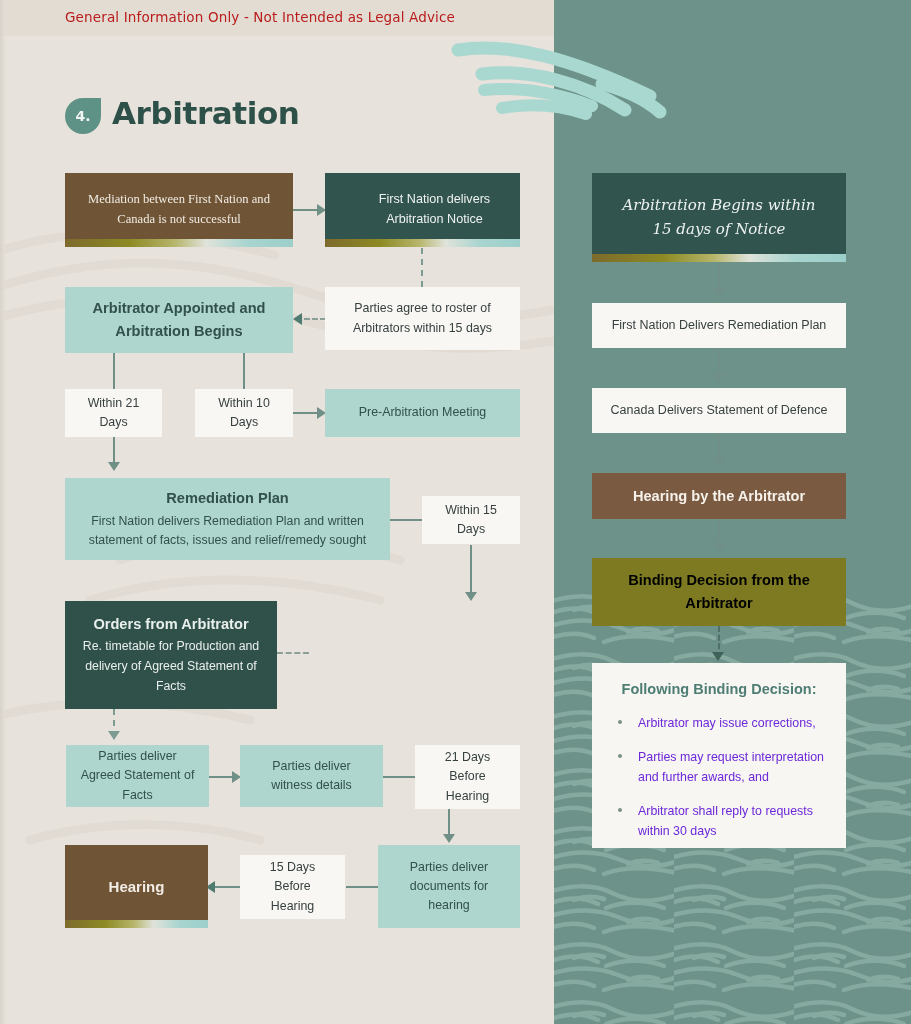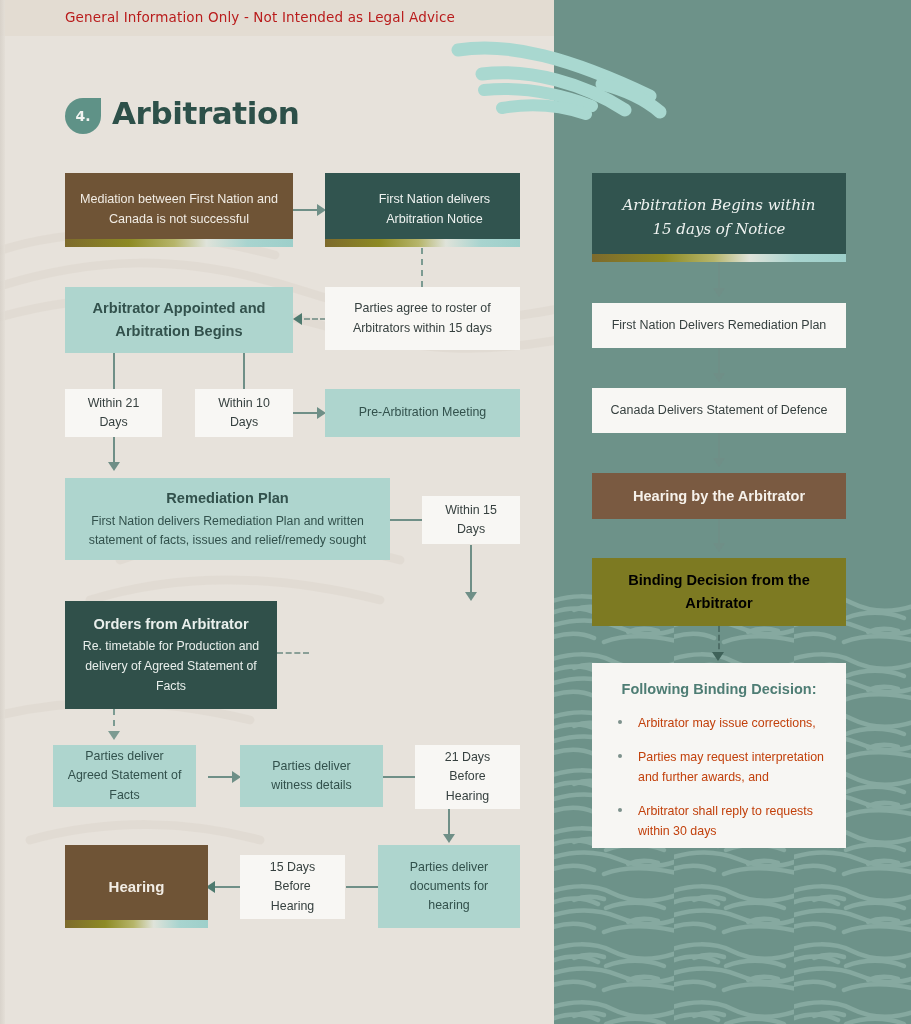--- a/index.html
+++ b/index.html
@@ -132,21 +132,21 @@
     background: #f7f6f3;
     padding: 18px 20px 20px 20px;
   }
   .card-title {
     font-size: 14.5px; font-weight: 700; color: #4e7d74;
     text-align: center; margin-bottom: 16px;
   }
   .card ul { list-style: none; }
   .card li {
     position: relative;
-    font-size: 12.4px; color: #c2410c;
+    font-size: 12.4px; color: #6d28d9;
     line-height: 1.62; margin-bottom: 14px;
     padding-left: 26px;
   }
   .card li:last-child { margin-bottom: 0; }
   .card li .bullet {
     position: absolute; left: 6px; top: 7px;
     width: 4px; height: 4px; border-radius: 50%;
     background: #7d918c;
   }
 
@@ -212,21 +212,21 @@
     <div class="conn conn-h" style="left:383px; top:776px; width:32px;"></div>
 
     <div class="conn conn-v" style="left:448px; top:809px; height:30px;"></div>
     <div class="arrow-d" style="left:443px; top:834px;"></div>
 
     <div class="conn conn-h" style="left:346px; top:886px; width:33px;"></div>
 
     <div class="conn conn-h" style="left:215px; top:886px; width:26px;"></div>
     <div class="arrow-l" style="left:206px; top:881px;"></div>
 
-    <div class="box bx-brown" style="left:65px; top:173px; width:228px; height:74px; font-size:12.6px;">
+    <div class="box bx-brown" style="left:65px; top:173px; width:228px; height:74px; font-size:12.6px;font-family:Liberation Serif, serif;">
       <span>Mediation between First Nation and Canada is not successful</span>
       <span class="grad-strip"></span>
     </div>
 
     <div class="box bx-darkteal" style="left:325px; top:173px; width:195px; height:74px; font-size:12.6px;padding-left:36px;">
       <span>First Nation delivers Arbitration Notice</span>
       <span class="grad-strip"></span>
     </div>
 
     <div class="box bx-white" style="left:325px; top:287px; width:195px; height:63px; font-size:12.4px;">
@@ -257,21 +257,21 @@
     <div class="box bx-white" style="left:422px; top:496px; width:98px; height:48px; font-size:12.4px;">
       <span>Within 15 Days</span>
     </div>
 
     <div class="box bx-darkslate" style="left:65px; top:601px; width:212px; height:108px;">
       <span class="b-title" style="font-size:14.6px; margin-bottom:2px;">Orders from Arbitrator</span>
       <span class="b-sub" style="font-size:12.3px; line-height:1.62;">Re. timetable for Production and delivery of Agreed Statement of Facts</span>
     </div>
 
 
-    <div class="box bx-teal" style="left:53px; top:745px; width:143px; height:62px; font-size:12.4px;">
+    <div class="box bx-teal" style="left:66px; top:745px; width:143px; height:62px; font-size:12.4px;">
       <span>Parties deliver Agreed Statement of Facts</span>
     </div>
 
     <div class="box bx-teal" style="left:240px; top:745px; width:143px; height:62px; font-size:12.4px;">
       <span>Parties deliver witness details</span>
     </div>
 
     <div class="box bx-white" style="left:415px; top:745px; width:105px; height:64px; font-size:12.4px;">
       <span>21 Days</span>
       <span>Before Hearing</span>

